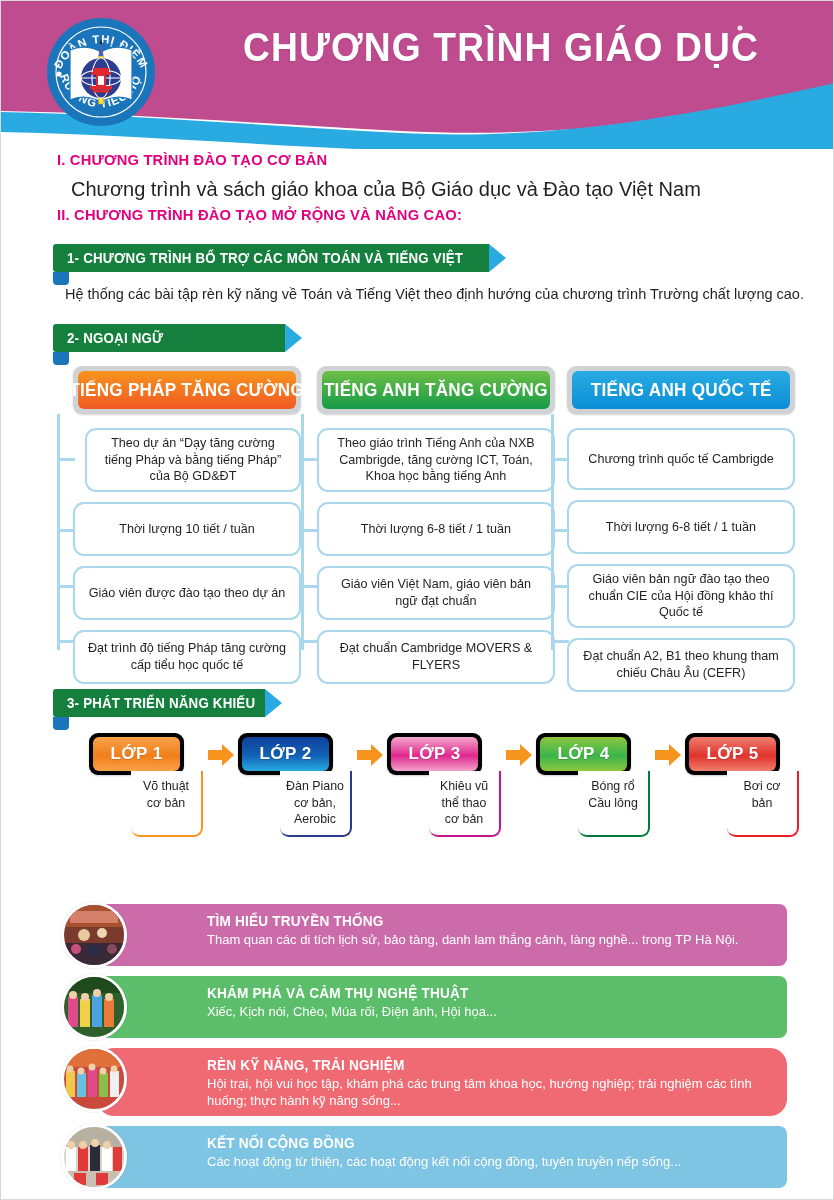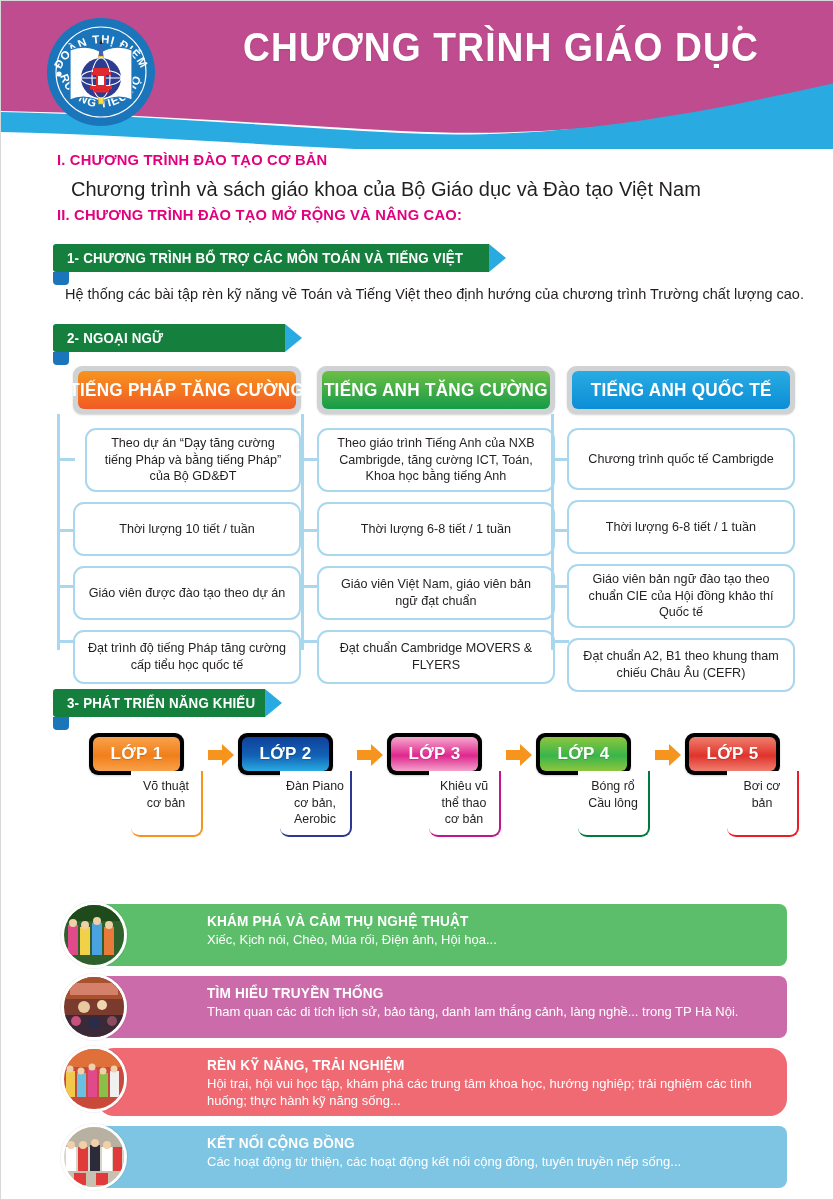--- a/index.html
+++ b/index.html
@@ -384,56 +384,56 @@
           </div>
       </div>
       <div class="grade-card b-red">Bơi cơ bản</div>
     </div>
   </div>
 
 
   <div class="acts">
 
     <div class="act">
+      <div class="act-bar pink">
+        <div class="act-title">TÌM HIỂU TRUYỀN THỐNG</div>
+        <div class="act-desc">Tham quan các di tích lịch sử, bảo tàng, danh lam thắng cảnh, làng nghề... trong TP Hà Nội.</div>
+      </div>
+      <div class="act-photo">
+        <svg width="60" height="60" viewBox="0 0 60 60">
+          <rect width="60" height="60" fill="#7a3a2e"></rect>
+          <rect y="0" width="60" height="22" fill="#a8512f"></rect>
+          <rect x="6" y="6" width="48" height="12" fill="#d4806a"></rect>
+          <circle cx="20" cy="30" r="6" fill="#e8c9a0"></circle>
+          <circle cx="38" cy="28" r="5" fill="#f0d6b0"></circle>
+          <rect x="0" y="38" width="60" height="22" fill="#3a2a38"></rect>
+          <circle cx="12" cy="44" r="5" fill="#c94f7c"></circle>
+          <circle cx="30" cy="46" r="6" fill="#2b2b4a"></circle>
+          <circle cx="48" cy="44" r="5" fill="#8a4b5e"></circle>
+        </svg>
+      </div>
+    </div>
+
+    <div class="act">
       <div class="act-bar green">
         <div class="act-title">KHÁM PHÁ VÀ CẢM THỤ NGHỆ THUẬT</div>
         <div class="act-desc">Xiếc, Kịch nói, Chèo, Múa rối, Điện ảnh, Hội họa...</div>
       </div>
       <div class="act-photo">
         <svg width="60" height="60" viewBox="0 0 60 60">
           <rect width="60" height="60" fill="#2f5f2a"></rect>
           <rect y="0" width="60" height="16" fill="#1f4a1c"></rect>
           <rect x="4" y="20" width="10" height="30" fill="#e04a8a"></rect>
           <rect x="16" y="22" width="10" height="28" fill="#f2d14a"></rect>
           <rect x="28" y="18" width="10" height="32" fill="#4aa3e0"></rect>
           <rect x="40" y="22" width="10" height="28" fill="#e87a3a"></rect>
           <circle cx="9" cy="18" r="4" fill="#f0d0a8"></circle>
           <circle cx="21" cy="20" r="4" fill="#f0d0a8"></circle>
           <circle cx="33" cy="16" r="4" fill="#f0d0a8"></circle>
           <circle cx="45" cy="20" r="4" fill="#f0d0a8"></circle>
-        </svg>
-      </div>
-    </div>
-
-    <div class="act">
-      <div class="act-bar pink">
-        <div class="act-title">TÌM HIỂU TRUYỀN THỐNG</div>
-        <div class="act-desc">Tham quan các di tích lịch sử, bảo tàng, danh lam thắng cảnh, làng nghề... trong TP Hà Nội.</div>
-      </div>
-      <div class="act-photo">
-        <svg width="60" height="60" viewBox="0 0 60 60">
-          <rect width="60" height="60" fill="#7a3a2e"></rect>
-          <rect y="0" width="60" height="22" fill="#a8512f"></rect>
-          <rect x="6" y="6" width="48" height="12" fill="#d4806a"></rect>
-          <circle cx="20" cy="30" r="6" fill="#e8c9a0"></circle>
-          <circle cx="38" cy="28" r="5" fill="#f0d6b0"></circle>
-          <rect x="0" y="38" width="60" height="22" fill="#3a2a38"></rect>
-          <circle cx="12" cy="44" r="5" fill="#c94f7c"></circle>
-          <circle cx="30" cy="46" r="6" fill="#2b2b4a"></circle>
-          <circle cx="48" cy="44" r="5" fill="#8a4b5e"></circle>
         </svg>
       </div>
     </div>
 
     <div class="act tall">
       <div class="act-bar red">
         <div class="act-title">RÈN KỸ NĂNG, TRẢI NGHIỆM</div>
         <div class="act-desc">Hội trại, hội vui học tập, khám phá các trung tâm khoa học, hướng nghiệp; trải nghiệm các tình huống; thực hành kỹ năng sống...</div>
       </div>
       <div class="act-photo">

